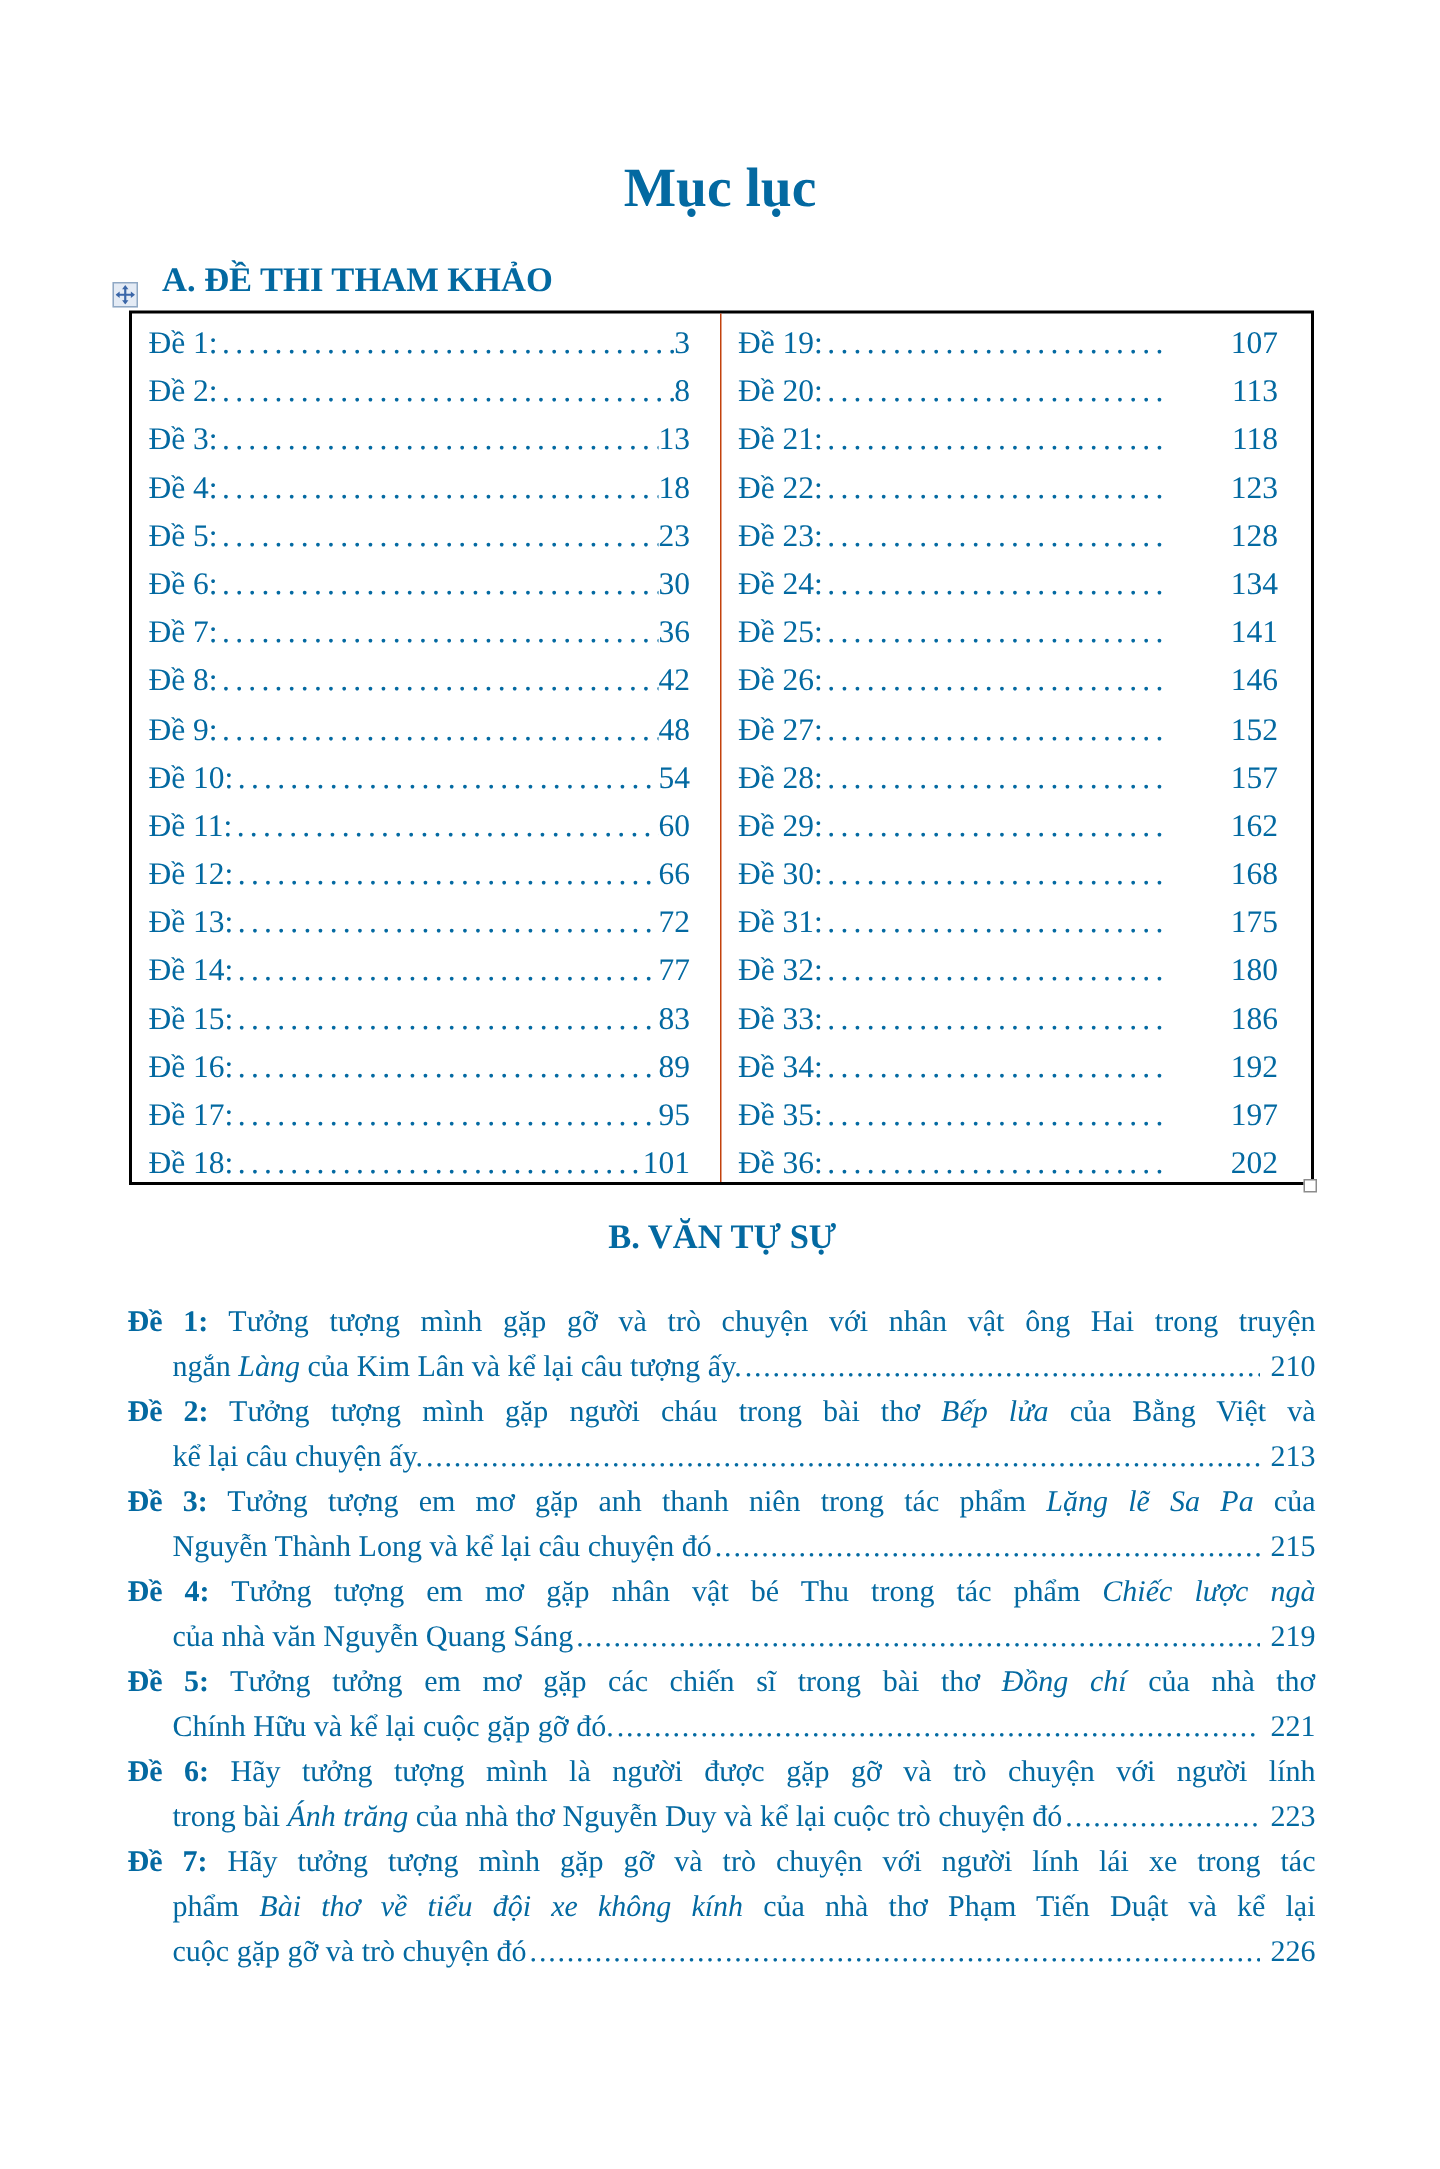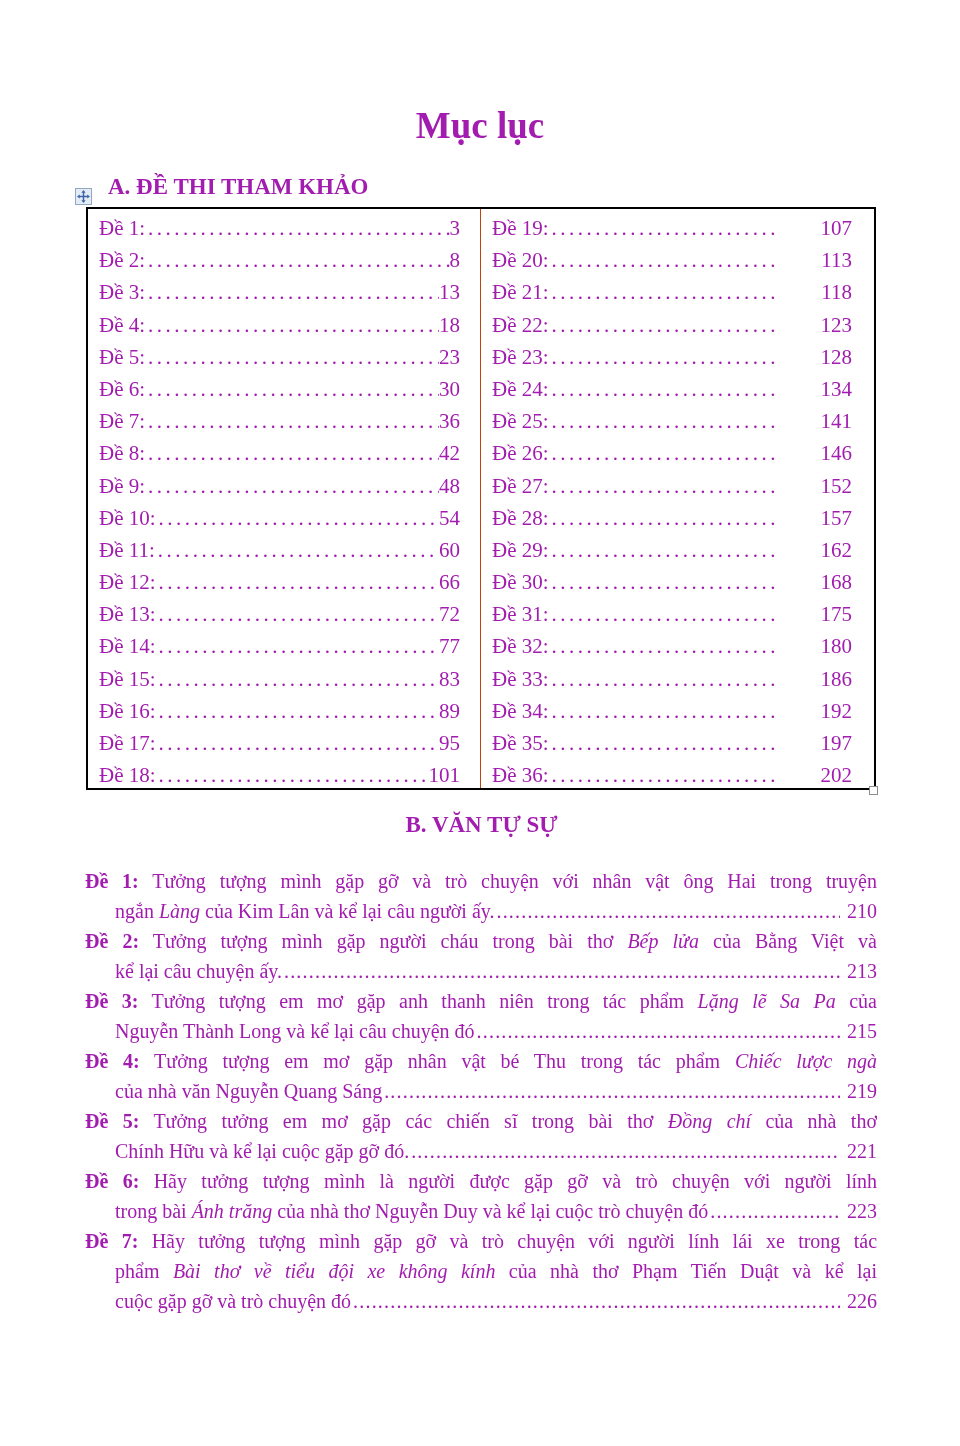--- a/index.html
+++ b/index.html
@@ -1,17 +1,17 @@
 <!DOCTYPE html>
 <html><head>
 <meta charset="utf-8">
 <style>
   html,body{margin:0;padding:0;background:#fff;}
   .page{position:relative;width:960px;height:1446px;background:#ffffff;overflow:hidden;
-        font-family:"Liberation Serif","DejaVu Serif",serif;color:#a21caf;}
+        font-family:"Liberation Serif","DejaVu Serif",serif;color:#0369a1;}
 
   .doc-title{position:absolute;left:0;right:0;top:104px;margin:0;text-align:center;
              font-size:37px;font-weight:bold;}
 
   .sec-a-heading{position:absolute;left:90px;top:156px;margin:18px;
                  font-size:23px;font-weight:bold;}
 
   
   .toc-table{position:absolute;left:86px;top:207px;width:790px;height:583px;
              box-sizing:border-box;border:2px solid #000;
@@ -252,21 +252,21 @@
       </div>
   </div>
 
   <div class="resize-handle"></div>
 
   <h2 class="sec-b-heading">B. VĂN TỰ SỰ</h2>
 
   <div class="entries" id="entries">
       <div class="bline jfy"><span class="txt"><span class="b">Đề 1:</span><span class=""> Tưởng tượng mình gặp gỡ và trò chuyện với nhân vật ông Hai trong truyện</span></span></div>
       <div class="bline ind last">
-        <span class="txt"><span class="">ngắn </span><span class=" i">Làng</span><span class=""> của Kim Lân và kể lại câu người ấy. </span></span>
+        <span class="txt"><span class="">ngắn </span><span class=" i">Làng</span><span class=""> của Kim Lân và kể lại câu tượng ấy. </span></span>
         <span class="leader"></span>
         <span class="pg">210</span>
       </div>
       <div class="bline jfy"><span class="txt"><span class="b">Đề 2:</span><span class=""> Tưởng tượng mình gặp người cháu trong bài thơ </span><span class=" i">Bếp lửa</span><span class=""> của Bằng Việt và</span></span></div>
       <div class="bline ind last">
         <span class="txt"><span class="">kể lại câu chuyện ấy.</span></span>
         <span class="leader"></span>
         <span class="pg">213</span>
       </div>
       <div class="bline jfy"><span class="txt"><span class="b">Đề 3:</span><span class=""> Tưởng tượng em mơ gặp anh thanh niên trong tác phẩm </span><span class=" i">Lặng lẽ Sa Pa</span><span class=""> của</span></span></div>

